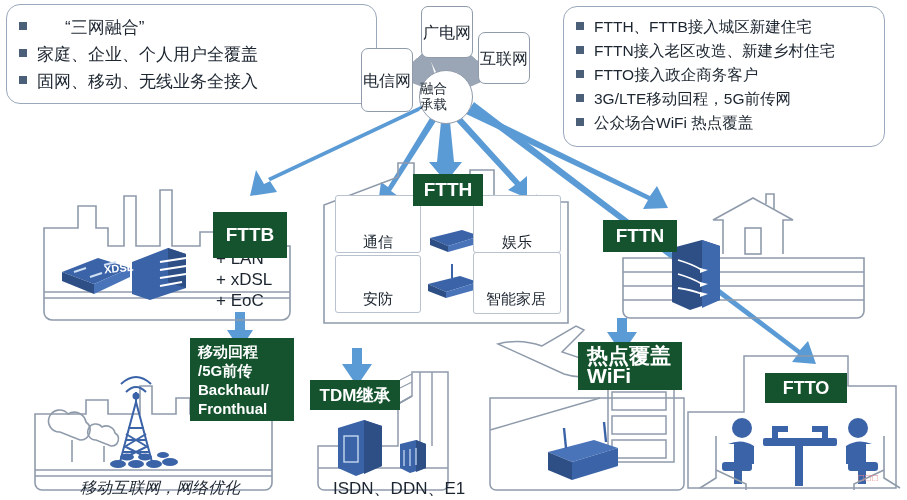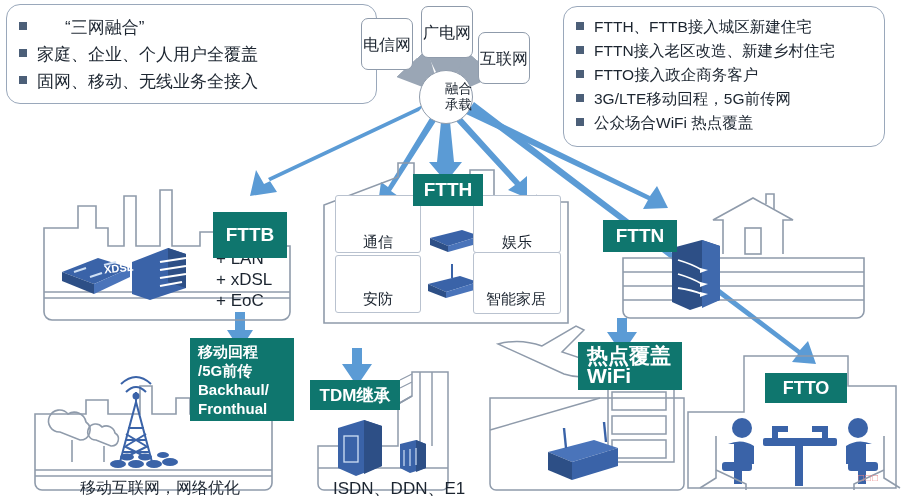--- a/index.html
+++ b/index.html
@@ -22,50 +22,50 @@
   #panel-left li:first-child .ptxt{padding-left:28px;}
   #panel-right{left:563px;top:6px;width:322px;height:141px;padding:8px 12px;}
   #panel-right li{margin-bottom:1px;}
   #panel-right .ptxt{font-size:15.5px;line-height:23px;}
 
   
   .netbox{position:absolute;border:1.3px solid #8f9bab;border-radius:7px;
           background:#fff;display:flex;align-items:center;justify-content:center;
           text-align:center;font-size:16px;line-height:19px;color:#1c2530;
           box-sizing:border-box;}
-  #net-telecom{left:361px;top:18px;width:52px;height:52px;}
+  #net-telecom{left:361px;top:48px;width:52px;height:64px;}
   #net-broadcast{left:421px;top:6px;width:52px;height:52px;}
   #net-internet{left:478px;top:32px;width:52px;height:52px;}
 
   
   #hub{position:absolute;left:419px;top:70px;width:54px;height:54px;
        border:1.3px solid #8f9bab;border-radius:50%;background:#fff;
-       display:flex;flex-direction:column;align-items:flex-end;justify-content:center;
+       display:flex;flex-direction:column;align-items:flex-start;justify-content:center;
        font-size:13.5px;line-height:16px;color:#1c2530;box-sizing:border-box;z-index:6;}
 
   
-  .badge{position:absolute;background:#0f766e;color:#fff;font-weight:bold;
+  .badge{position:absolute;background:#14532d;color:#fff;font-weight:bold;
          display:flex;align-items:center;justify-content:center;
          box-sizing:border-box;z-index:7;}
   #badge-fttb{left:213px;top:212px;width:74px;height:46px;font-size:19px;}
   #badge-ftth{left:413px;top:174px;width:70px;height:32px;font-size:19px;}
   #badge-fttn{left:603px;top:220px;width:74px;height:32px;font-size:19px;}
   #badge-ftto{left:765px;top:373px;width:82px;height:30px;font-size:18px;}
   #badge-tdm{left:310px;top:380px;width:90px;height:30px;font-size:17px;}
   #badge-backhaul{left:190px;top:338px;width:104px;height:83px;font-size:15px;
                   line-height:19px;flex-direction:column;align-items:flex-start;
                   justify-content:center;padding-left:8px;text-align:left;}
   #badge-wifi{left:578px;top:342px;width:104px;height:48px;font-size:21px;
               line-height:20px;flex-direction:column;align-items:flex-start;
               justify-content:center;padding-left:9px;text-align:left;}
 
   
   .lbl{position:absolute;color:#1c2530;box-sizing:border-box;}
   #lab-fttb-feats{left:216px;top:248px;font-size:17px;line-height:21px;font-weight:500;}
-  #lab-mobile{left:80px;top:478px;font-size:16px;}
+  #lab-mobile{left:80px;top:478px;font-size:16px;font-style:italic;}
   #lab-tdm-foot{left:333px;top:477px;font-size:17px;}
   .icolbl{position:absolute;font-size:15px;color:#1c2530;text-align:center;}
   #lab-tongxin{left:350px;top:233px;width:56px;}
   #lab-yule{left:489px;top:233px;width:56px;}
   #lab-anfang{left:350px;top:290px;width:56px;}
   #lab-smart{left:480px;top:290px;width:72px;}
   #lab-ap{left:563px;top:464px;font-size:11px;color:#fff;font-weight:bold;}
   #lab-xdsl{left:104px;top:262px;font-size:11px;color:#fff;font-weight:bold;
             transform:rotate(-6deg);}
   

